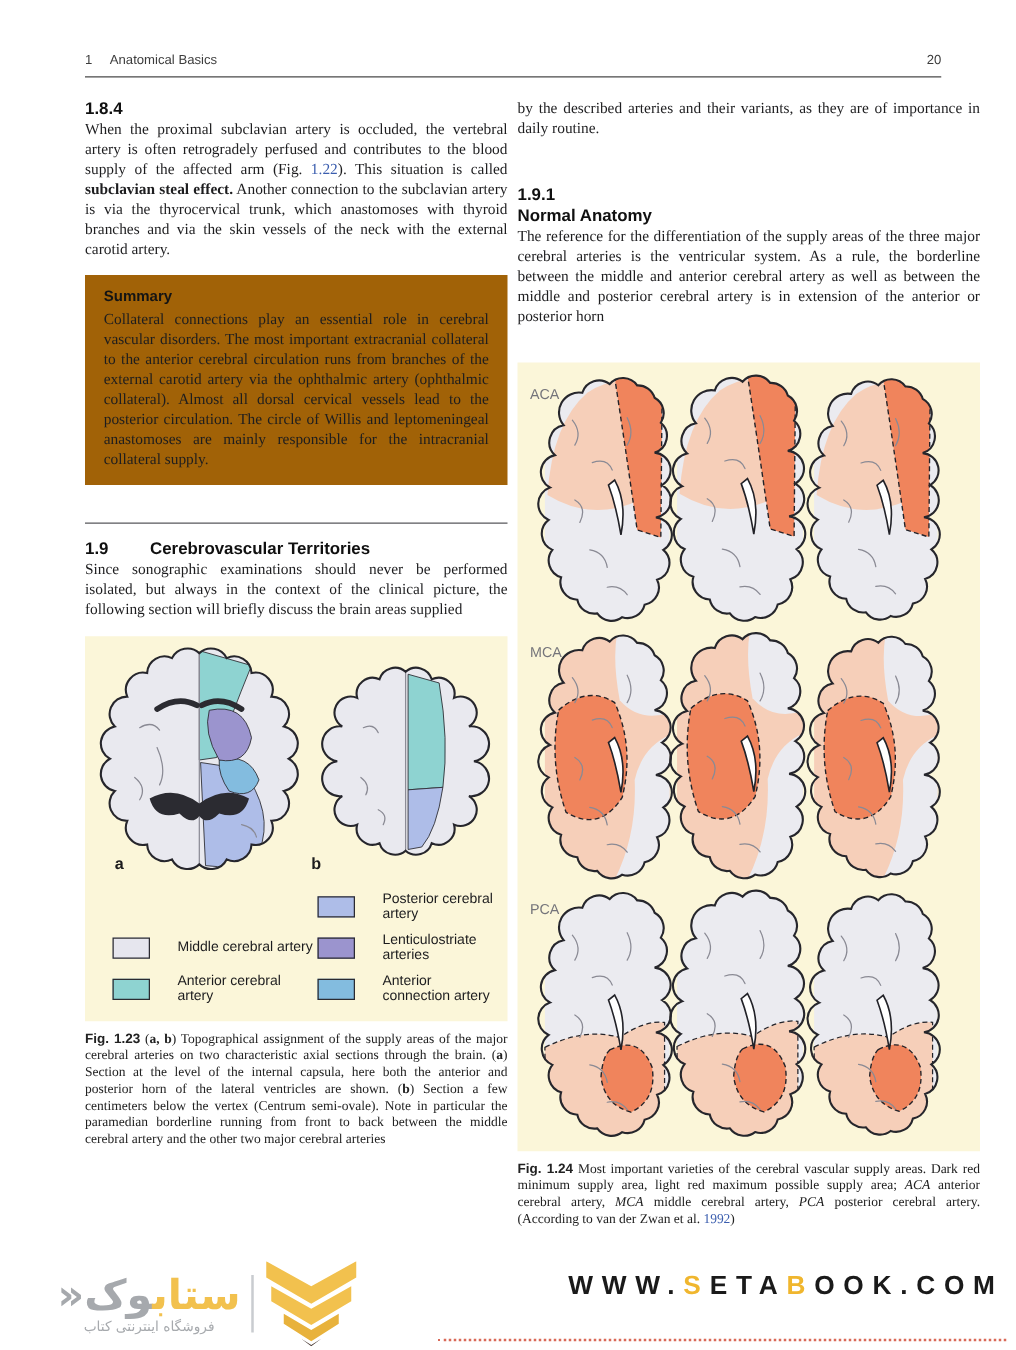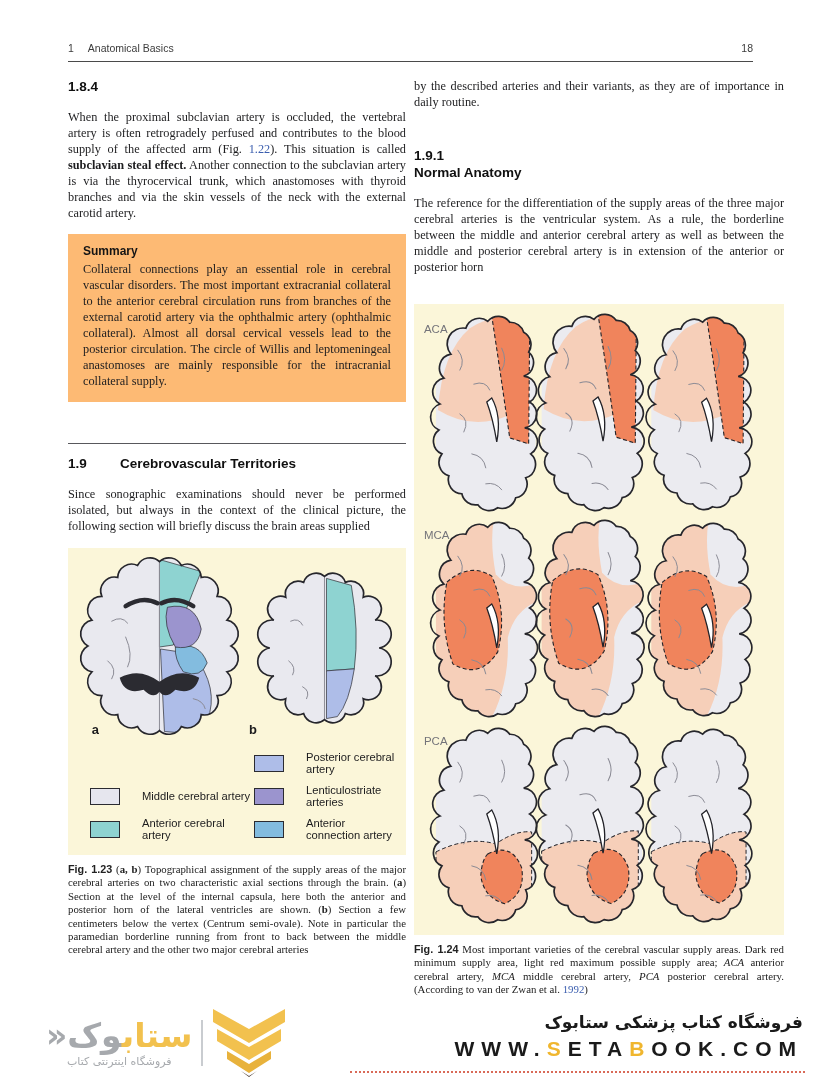--- a/index.html
+++ b/index.html
@@ -16,27 +16,27 @@
   .pg-header .left-grp { display:flex; }
 
   
   .col-left  { position:absolute; left:68px;  top:78px; width:338px; }
   .col-right { position:absolute; left:414px; top:78px; width:370px; }
 
   .sec-head { display:flex; font-family:"Liberation Sans", sans-serif; font-weight:bold;
               font-size:13.5px; line-height:17px; color:#101010; }
   .sec-head .sec-num { width:52px; flex:none; }
   .body-p { font-size:12.3px; line-height:16px; text-align:justify; }
-  .mt14 { margin-top:14px; }
-
-  .summary-box { background:#fdba74; margin-top:13px; padding:10px 15px 13px 15px; }
+  .mt14 { margin-top:0; }
+
+  .summary-box { background:#a16207; margin-top:13px; padding:10px 15px 13px 15px; }
   .summary-box .sum-head { font-family:"Liberation Sans", sans-serif; font-weight:bold;
                            font-size:12px; margin-bottom:3px; color:#141414; }
 
-  .sec-rule { border-top:1px solid #58585c; margin-top:41px; padding-top:11px; }
+  .sec-rule { border-top:1px solid #58585c; margin-top:30px; padding-top:11px; }
 
   
   .figure { background:#fbf6d9; margin-top:14px; }
   .fig23 { padding:3px 0 14px 0; }
   .fig23-legend { display:grid; grid-template-columns:164px auto; row-gap:9px; column-gap:0;
                   padding:4px 10px 0 22px; font-family:"Liberation Sans", sans-serif;
                   font-size:11.2px; color:#1b1b1d; }
   .leg-item { display:flex; align-items:center; gap:22px; }
   .leg-swatch { width:30px; height:17px; border:1.5px solid #2b2b31; flex:none; }
   .leg-empty { visibility:hidden; }
@@ -115,21 +115,21 @@
           <use href="#sulciSet"></use>
       </g>
     </defs>
   </svg>
 
   <div class="pg-header">
     <span class="left-grp">
       <span class="chap-num">1</span>
       <span>Anatomical Basics</span>
     </span>
-    <span>18</span>
+    <span>20</span>
   </div>
 
   <div class="col-left">
 
     <div class="sec-head">
       <span class="sec-num">1.8.4</span>
     </div>
 
     <p class="body-p mt14"><span>When the proximal subclavian artery is occluded, the vertebral artery is often retrogradely perfused and contributes to the blood supply of the affected arm (Fig. </span><span class="seg-link">1.22</span><span>). This situation is called </span><span class="seg-b">subclavian steal effect.</span><span> Another connection to the subclavian artery is via the thyrocervical trunk, which anastomoses with thyroid branches and via the skin vessels of the neck with the external carotid artery.</span></p>
 
@@ -313,18 +313,17 @@
       </div>
       <div class="logo-divider"></div>
       <svg width="76" height="68" viewBox="0 0 76 68">
         <path d="M2,0 L38,20 L74,0 L74,13 L38,34 L2,13 Z" fill="#f2c14e"></path>
         <path d="M6,20 L38,38 L70,20 L70,32 L38,51 L6,32 Z" fill="#f2c14e"></path>
         <path d="M16,42 L38,55 L60,42 L60,50 L38,64 L16,50 Z" fill="#e8b23c"></path>
         <path d="M30,62 L38,67 L46,62 L38,68 Z" fill="#4a3b35"></path>
       </svg>
     </div>
     <div class="footer-right">
-      <div class="store-title">فروشگاه کتاب پزشکی ستابوک</div>
       <div class="site-url"><span>WWW.</span><span class="seg-gold">S</span><span>ETA</span><span class="seg-gold">B</span><span>OOK.COM</span></div>
     </div>
   </div>
 
 </div>
 
 </body></html>

